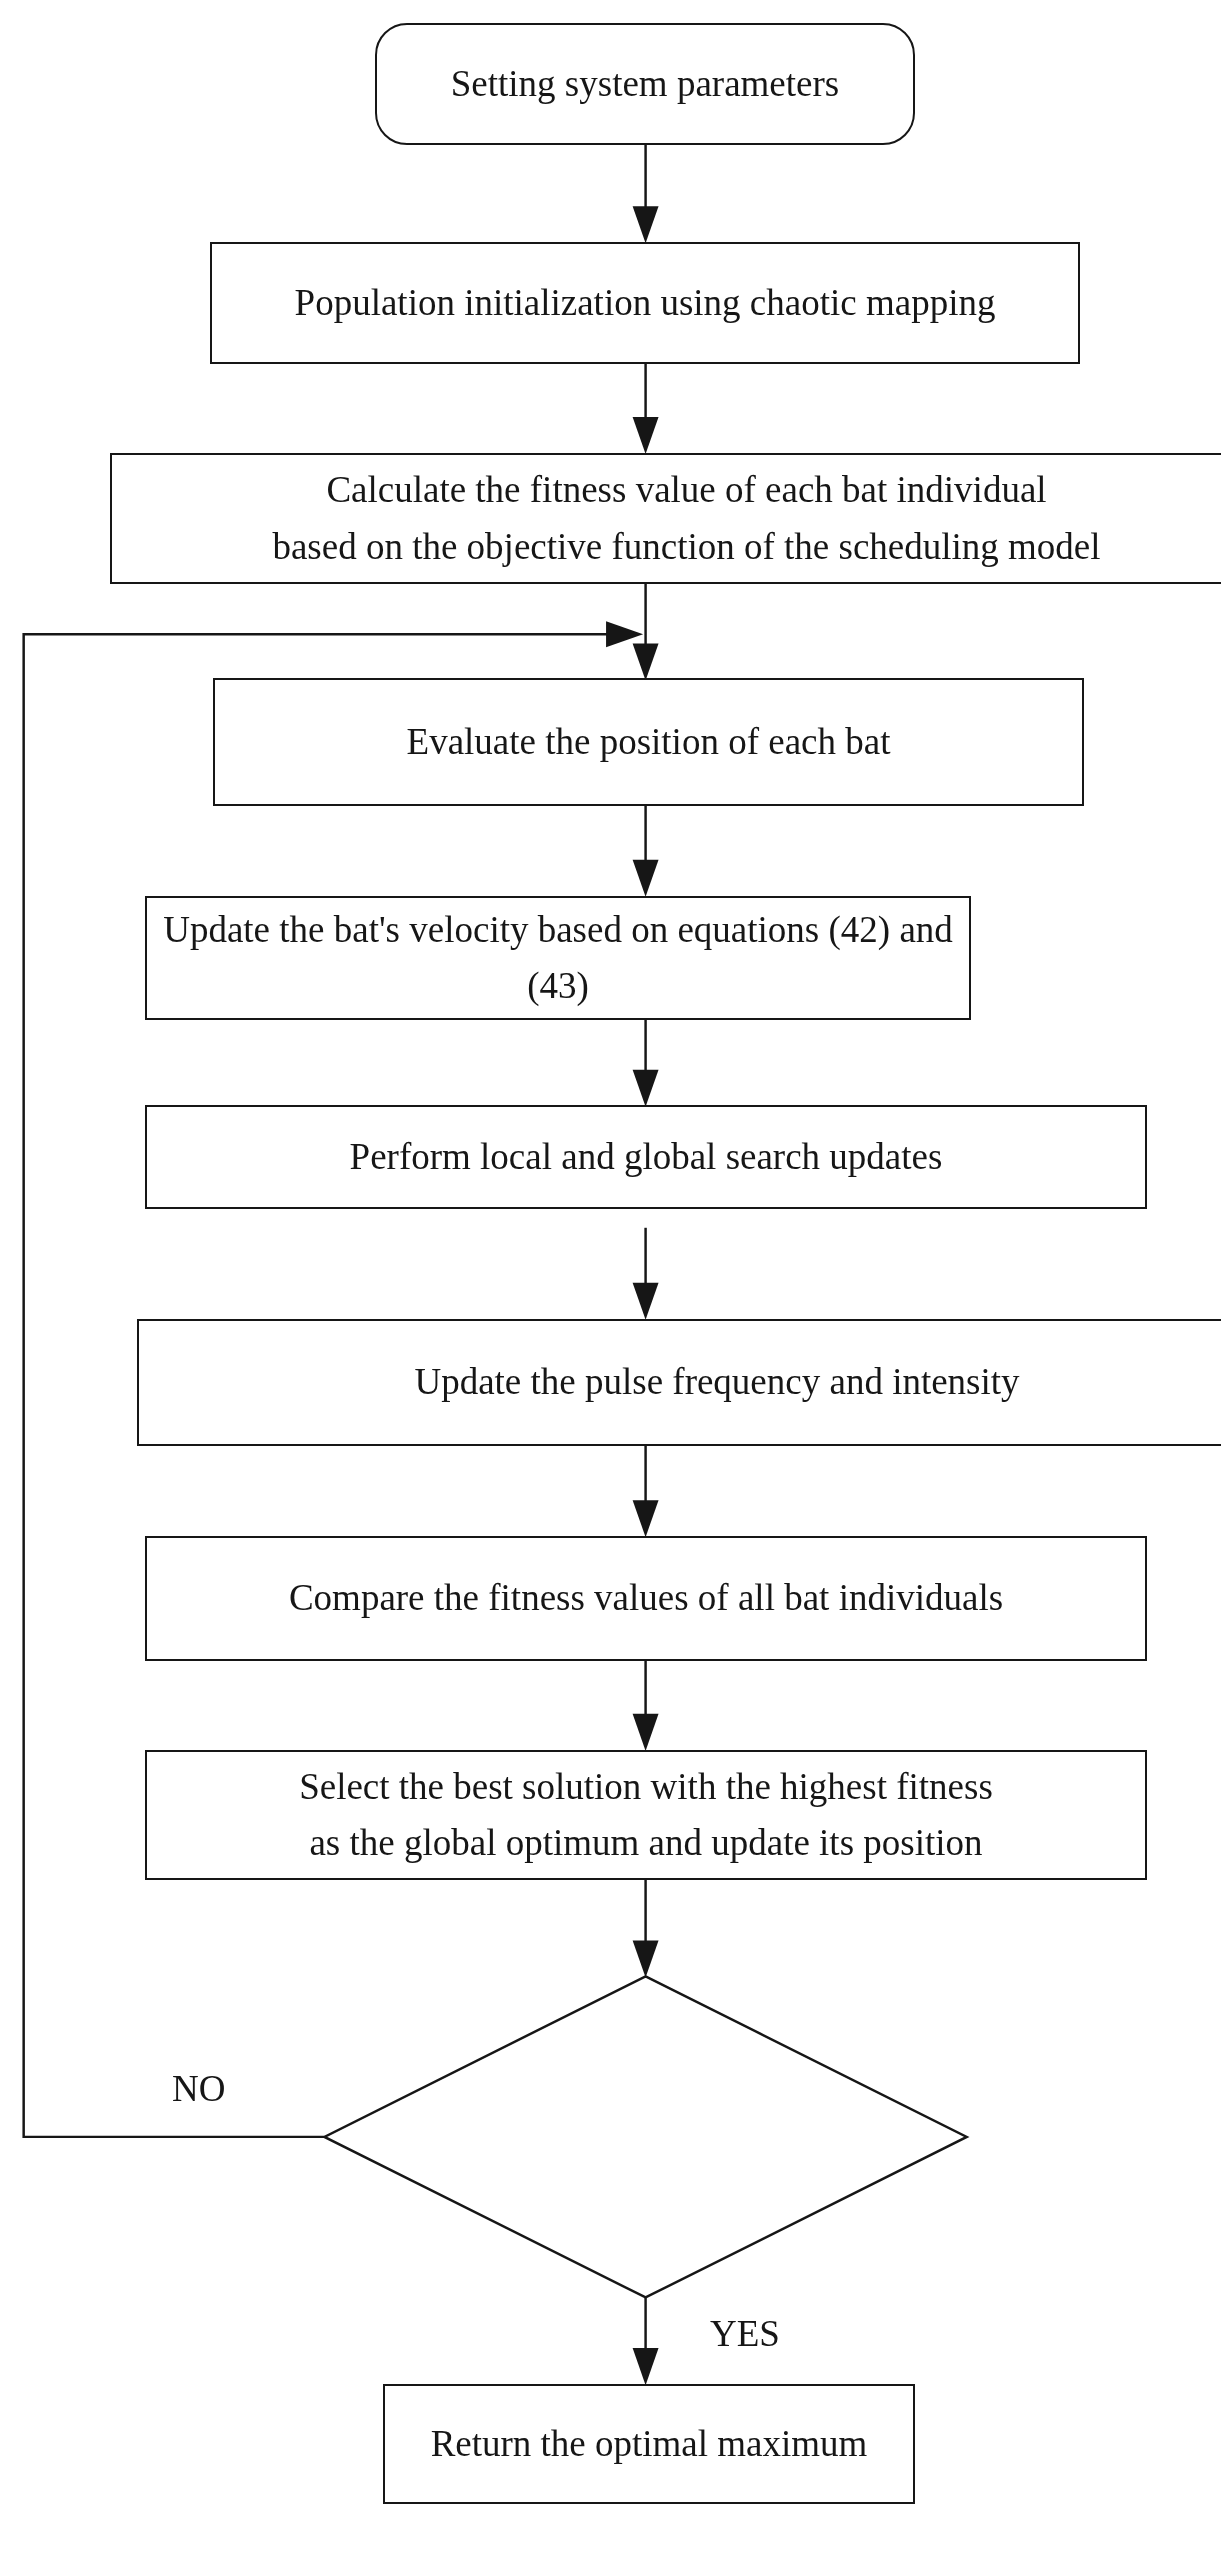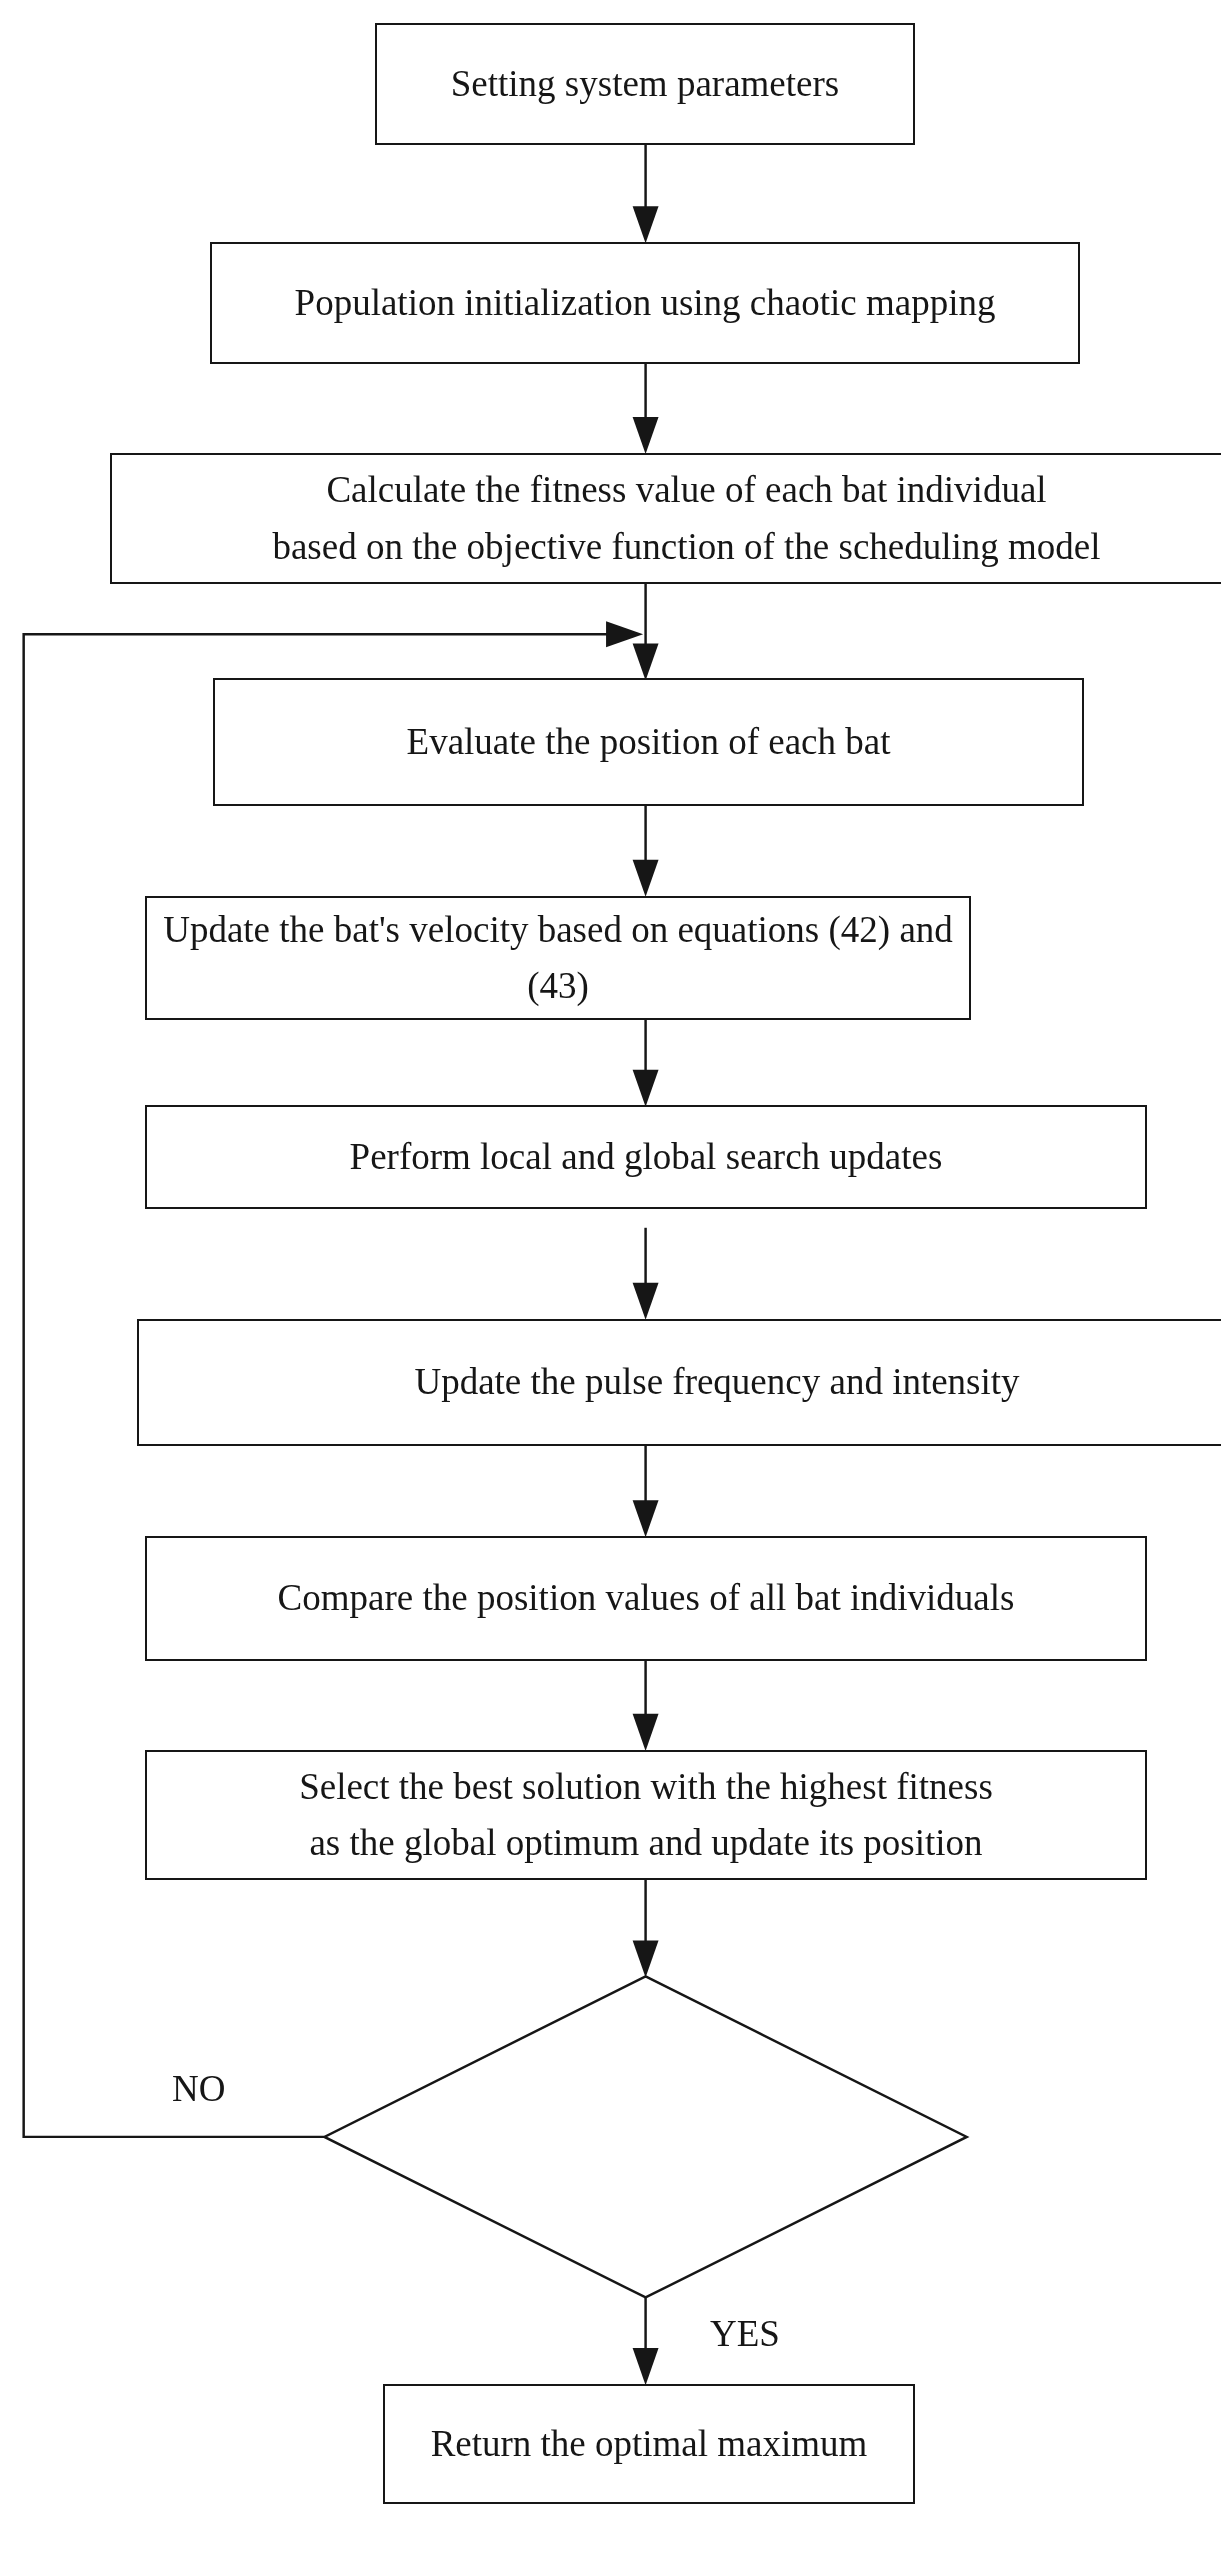--- a/index.html
+++ b/index.html
@@ -41,21 +41,21 @@
     white-space: pre-line;
     background: transparent;
   }
   .branch-label {
     position: absolute;
     font-size: 37px;
     line-height: 1;
     white-space: nowrap;
   }
   
-  .n0  { left: 375px;  top: 23px;   width: 540px;  height: 122px; }
+  .n0  { left: 375px;  top: 23px;   width: 540px;  height: 122px; border-radius: 32px; }
   .n1  { left: 210px;  top: 242px;  width: 870px; height: 122px; }
   .n2  { left: 110px;  top: 453px;  width: 1153px; height: 131px; }
   .n3  { left: 213px;  top: 678px; width: 871px; height: 128px; }
   .n4  { left: 145px;  top: 896px; width: 826px; height: 124px; }
   .n5  { left: 145px;  top: 1105px; width: 1002px; height: 104px; }
   .n6  { left: 137px;  top: 1319px; width: 1160px; height: 127px; }
   .n7  { left: 145px;  top: 1536px; width: 1002px; height: 125px; }
   .n8  { left: 145px;  top: 1750px; width: 1002px; height: 130px; }
   .n10 { left: 383px;  top: 2384px; width: 532px;  height: 120px; }
   .n9-label { left: 435px; top: 2022px; width: 420px; height: 230px; }
@@ -102,21 +102,21 @@
   </svg>
 
   <div class="node n0">Setting system parameters</div>
   <div class="node n1">Population initialization using chaotic mapping</div>
   <div class="node n2">Calculate the fitness value of each bat individual
 based on the objective function of the scheduling model</div>
   <div class="node n3">Evaluate the position of each bat</div>
   <div class="node n4">Update the bat's velocity based on equations (42) and (43)</div>
   <div class="node n5">Perform local and global search updates</div>
   <div class="node n6">Update the pulse frequency and intensity</div>
-  <div class="node n7">Compare the position values of all bat individuals</div>
+  <div class="node n7">Compare the fitness values of all bat individuals</div>
   <div class="node n8">Select the best solution with the highest fitness
 as the global optimum and update its position</div>
 
 
   <div class="node n10">Return the optimal maximum</div>
 
   <div class="branch-label lbl-no">NO</div>
   <div class="branch-label lbl-yes">YES</div>
 
 </div>

